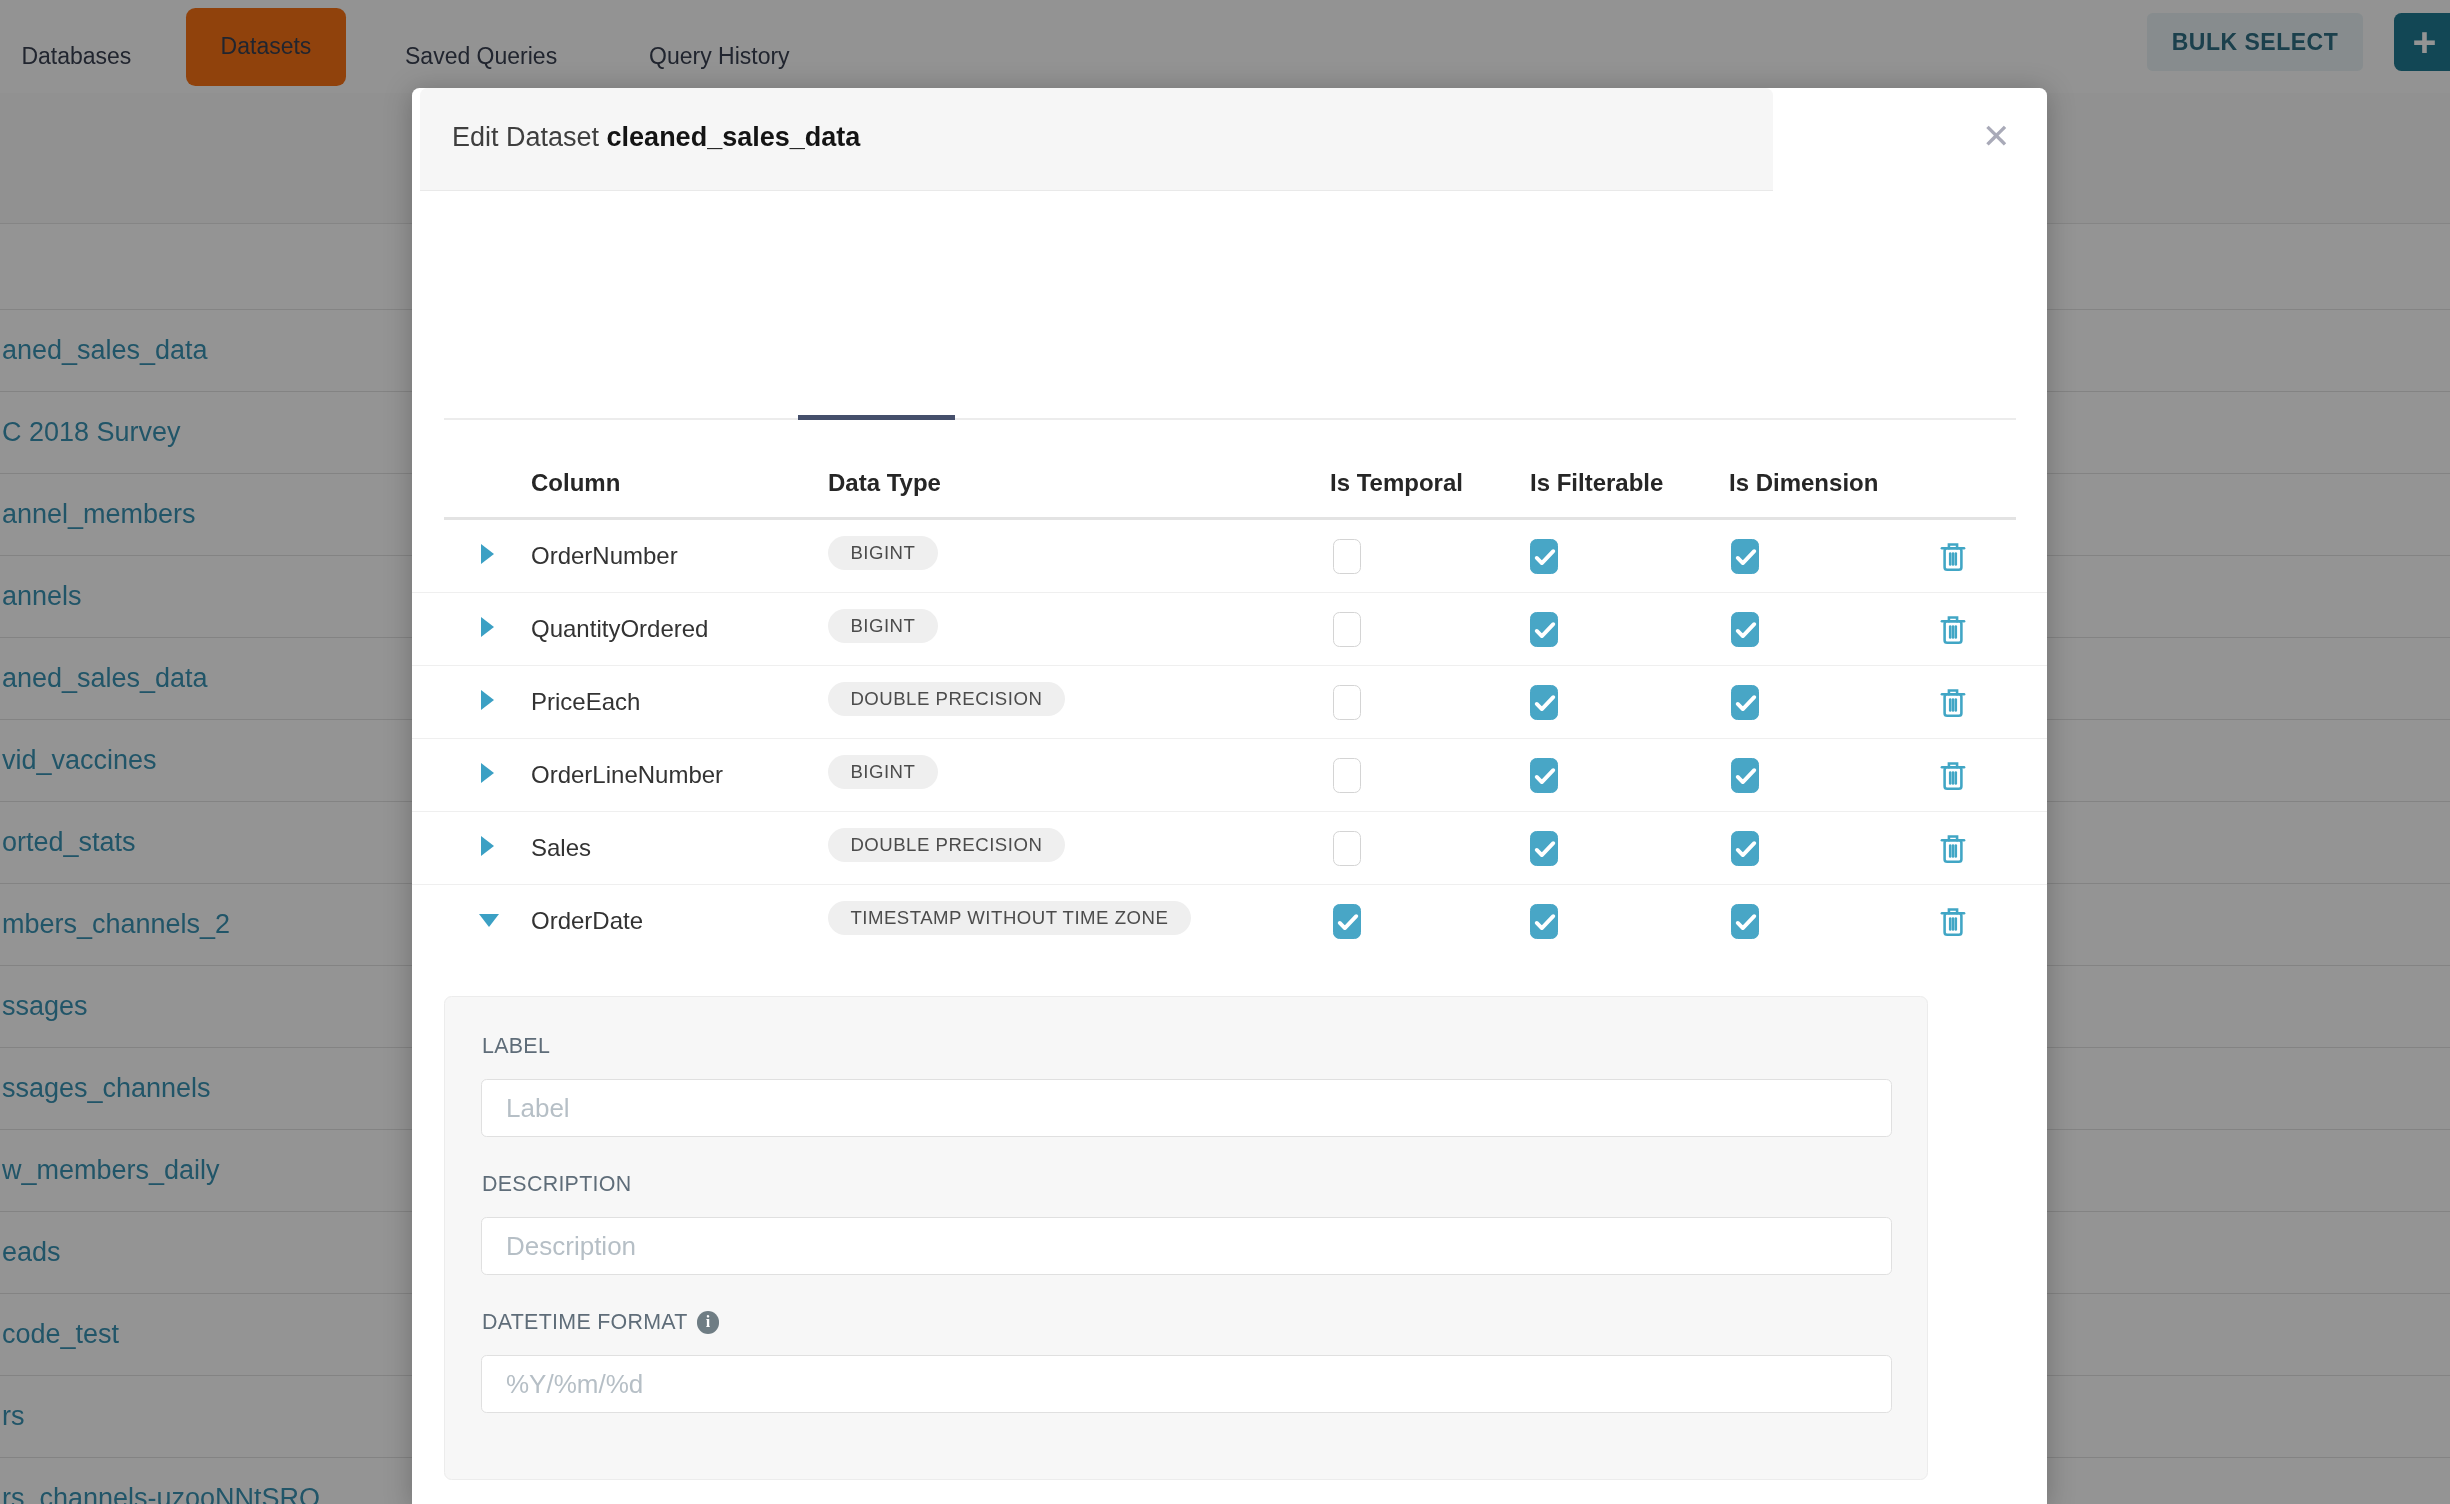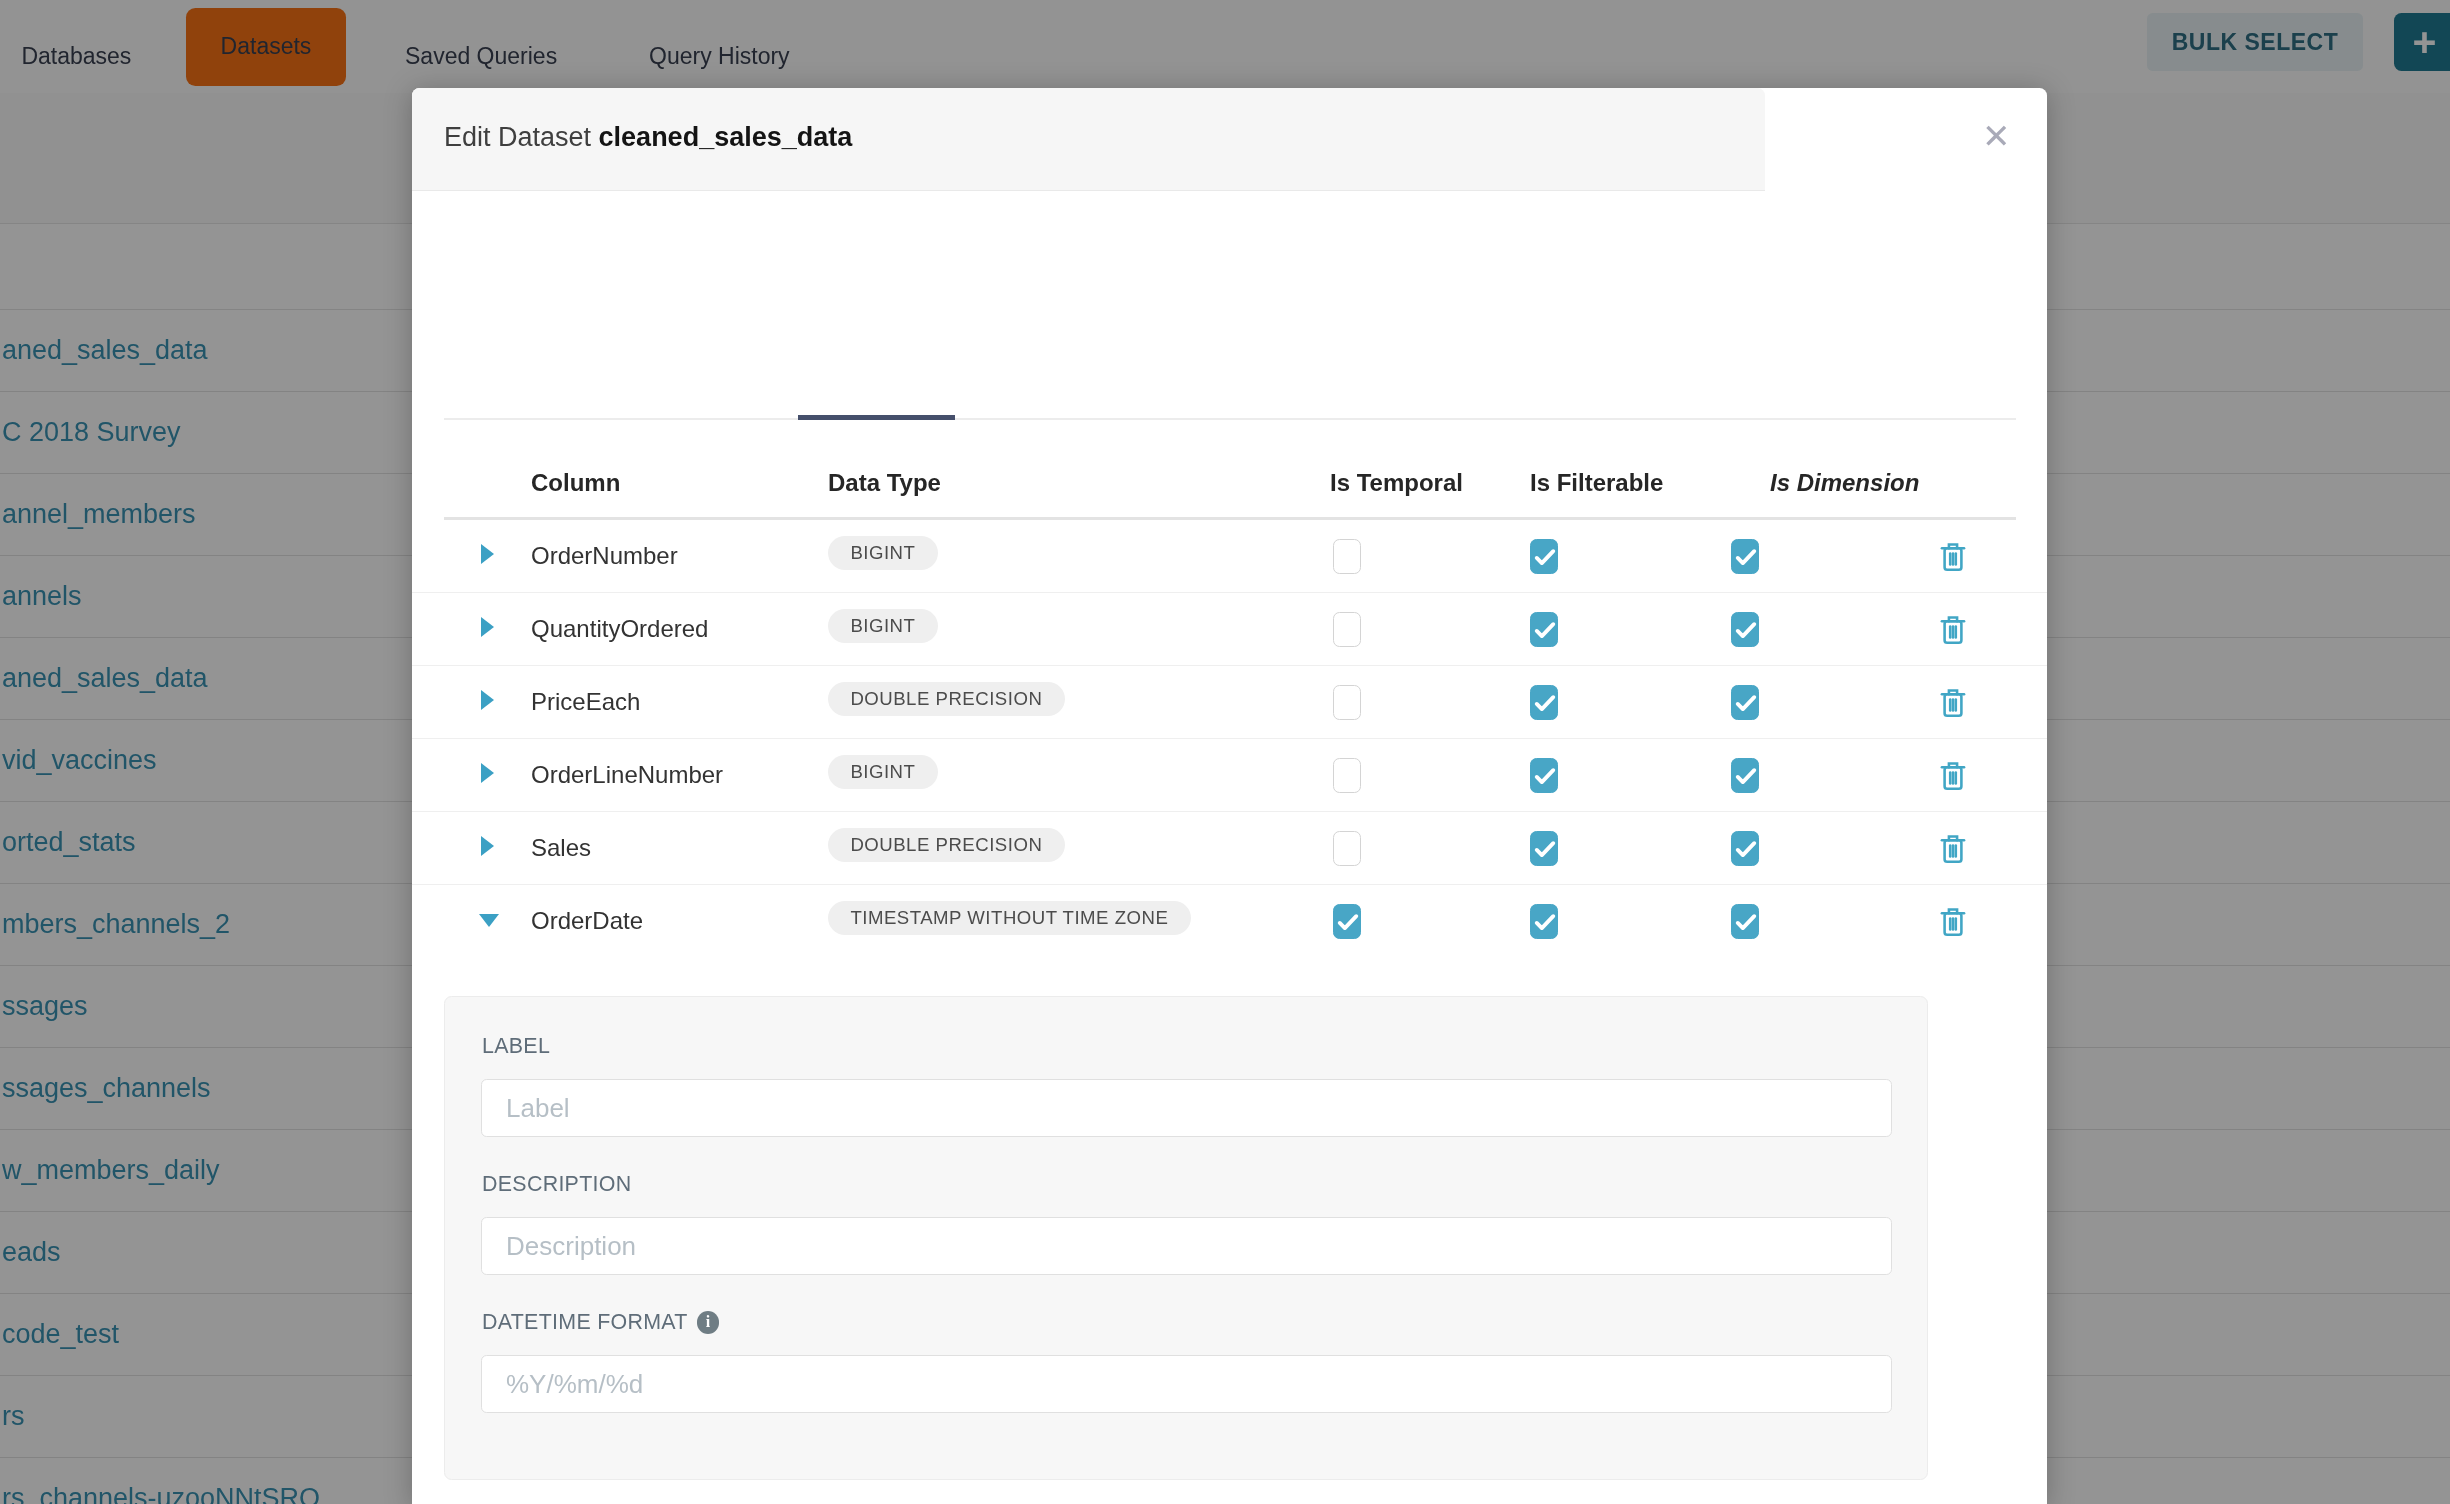--- a/index.html
+++ b/index.html
@@ -40,21 +40,21 @@
   .ds-rows { position:absolute; left:0; top:310px; width:2450px; height:1195px; overflow:hidden; }
   .ds-row { width:2450px; height:82px; border-bottom:1.9px solid #e2e2e2; display:flex; align-items:center; background:#fff; }
   .ds-link { font-size:27px; color:#3a93b4; margin-left:1.9px; cursor:pointer; white-space:nowrap;text-align:right; }
 
   
   .overlay { position:absolute; inset:0; background:rgba(0,0,0,0.42); z-index:5; }
 
   
   .modal { position:absolute; left:412px; top:88px; width:1635px; height:1417px; background:#fff;
     border-radius:7.5px 7.5px 0 0; z-index:10; box-shadow:0 3.7px 28px rgba(0,0,0,.25); }
-  .modal-header { position:absolute; left:0; top:0; width:1353px; height:103px; background:#f6f6f6;
+  .modal-header { position:absolute; left:8px; top:0; width:1353px; height:103px; background:#f6f6f6;
     border-bottom:1.9px solid #e9e9e9; border-radius:7.5px 7.5px 0 0;text-decoration:underline; }
   .modal-title { position:absolute; left:32px; top:34px; font-size:27px; color:#3f3f3f; }
   .modal-title b { color:#141414; }
   .modal-close { position:absolute; left:1982px; top:119px; z-index:11; font-size:34px; color:#a9aab8;
     cursor:pointer; line-height:34px; }
 
   .warn-banner { position:absolute; left:32px; top:153px; width:1572px; height:82px; background:#fbf8e5;
     border-radius:5.6px; display:flex; align-items:center; padding-left:28px; font-size:24px; color:#7d6e26; }
   .warn-banner b { margin-right:9.3px; color:#6f5f14; }
 
@@ -203,21 +203,21 @@
 
 
   <div class="tabs-line"></div>
   <div class="tab-underline"></div>
 
   <div class="col-headers">
       <span class="col-h" style="left: 119px;">Column</span>
       <span class="col-h" style="left: 416px;">Data Type</span>
       <span class="col-h" style="left: 918px;">Is Temporal</span>
       <span class="col-h" style="left: 1118px;">Is Filterable</span>
-      <span class="col-h" style="left: 1358px; font-style: italic;">Is Dimension</span>
+      <span class="col-h" style="left: 1317px;">Is Dimension</span>
     </div>
   <div class="thick-line"></div>
 
   <div class="col-rows">
   <div class="col-row">
     <span class="row-caret"></span>
     <span class="col-name">OrderNumber</span>
     <span class="type-pill">BIGINT</span>
     <span class="cb c1">
       

